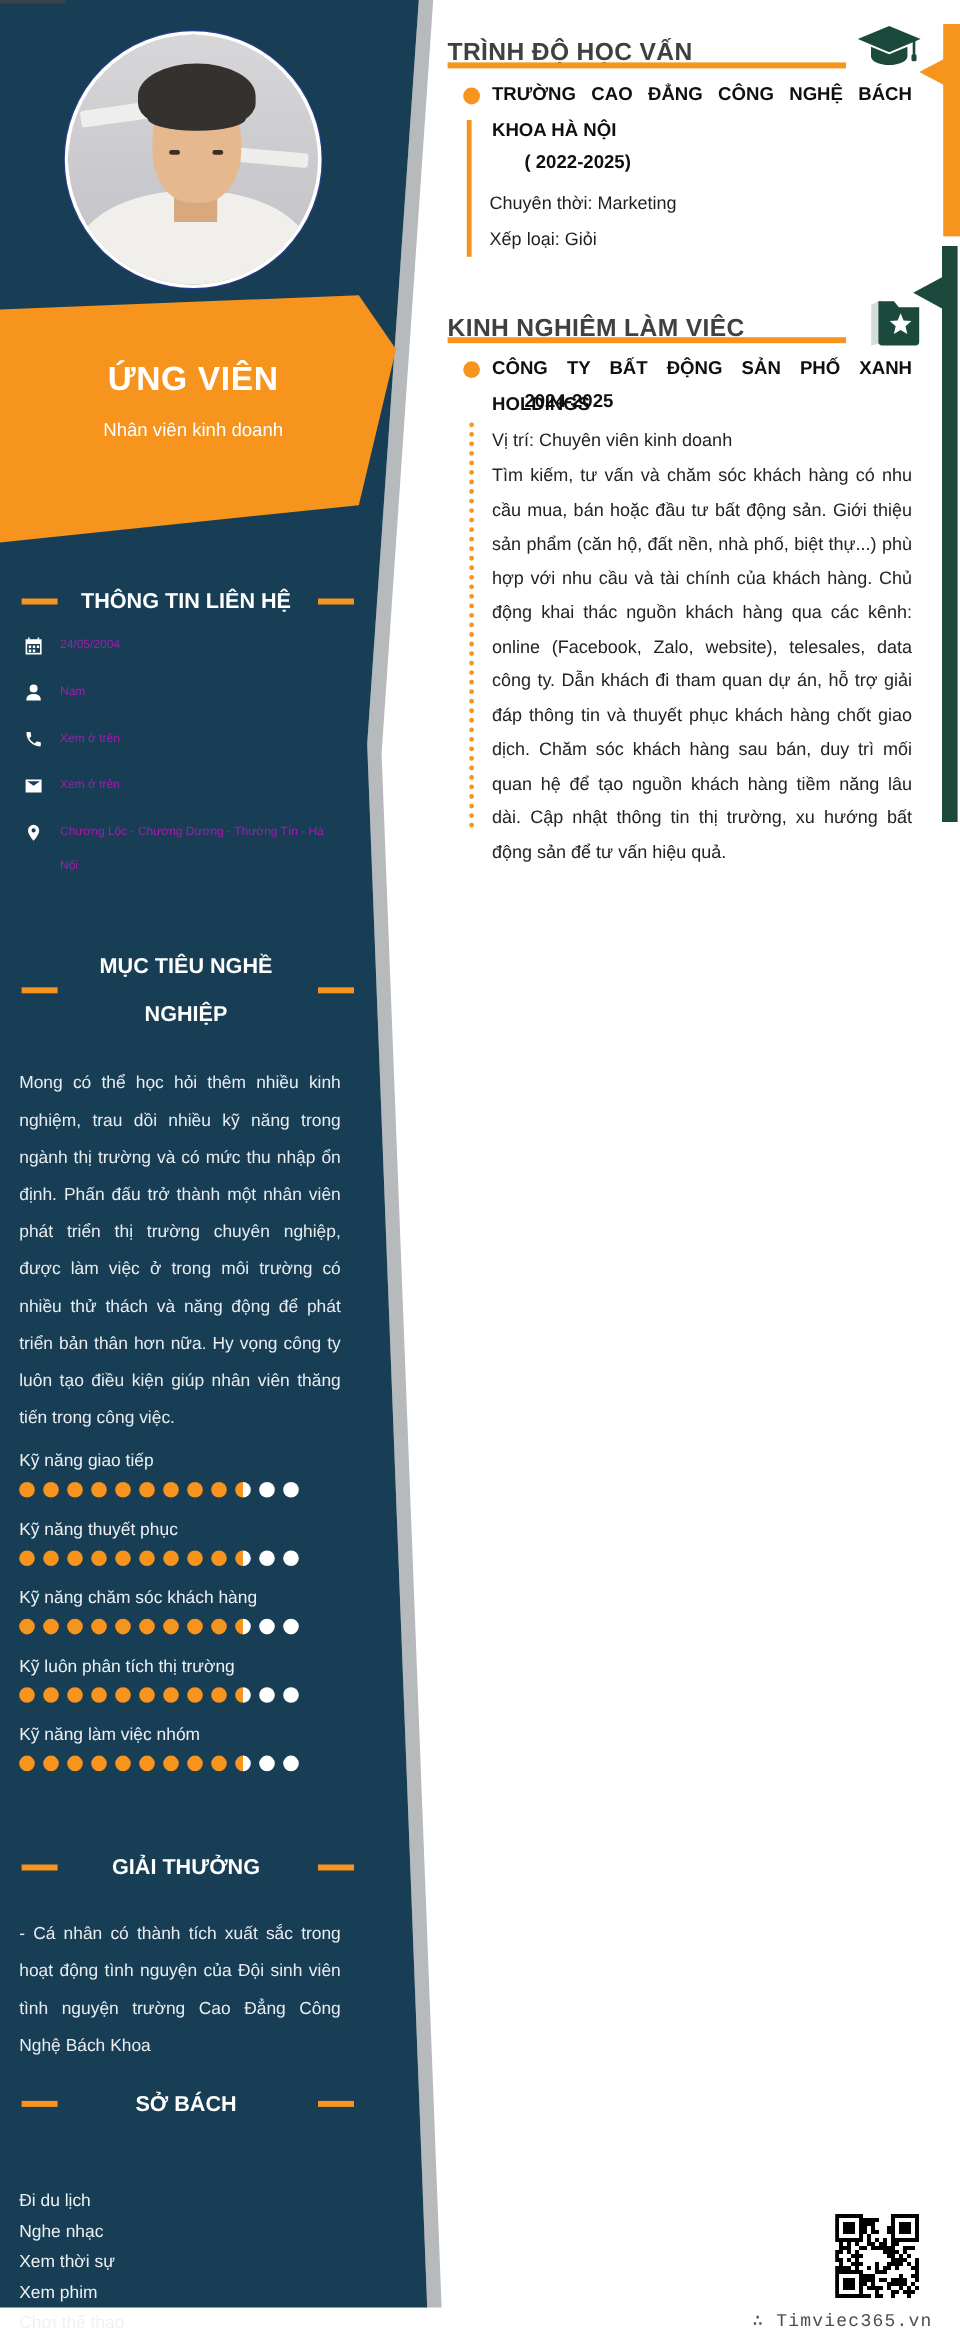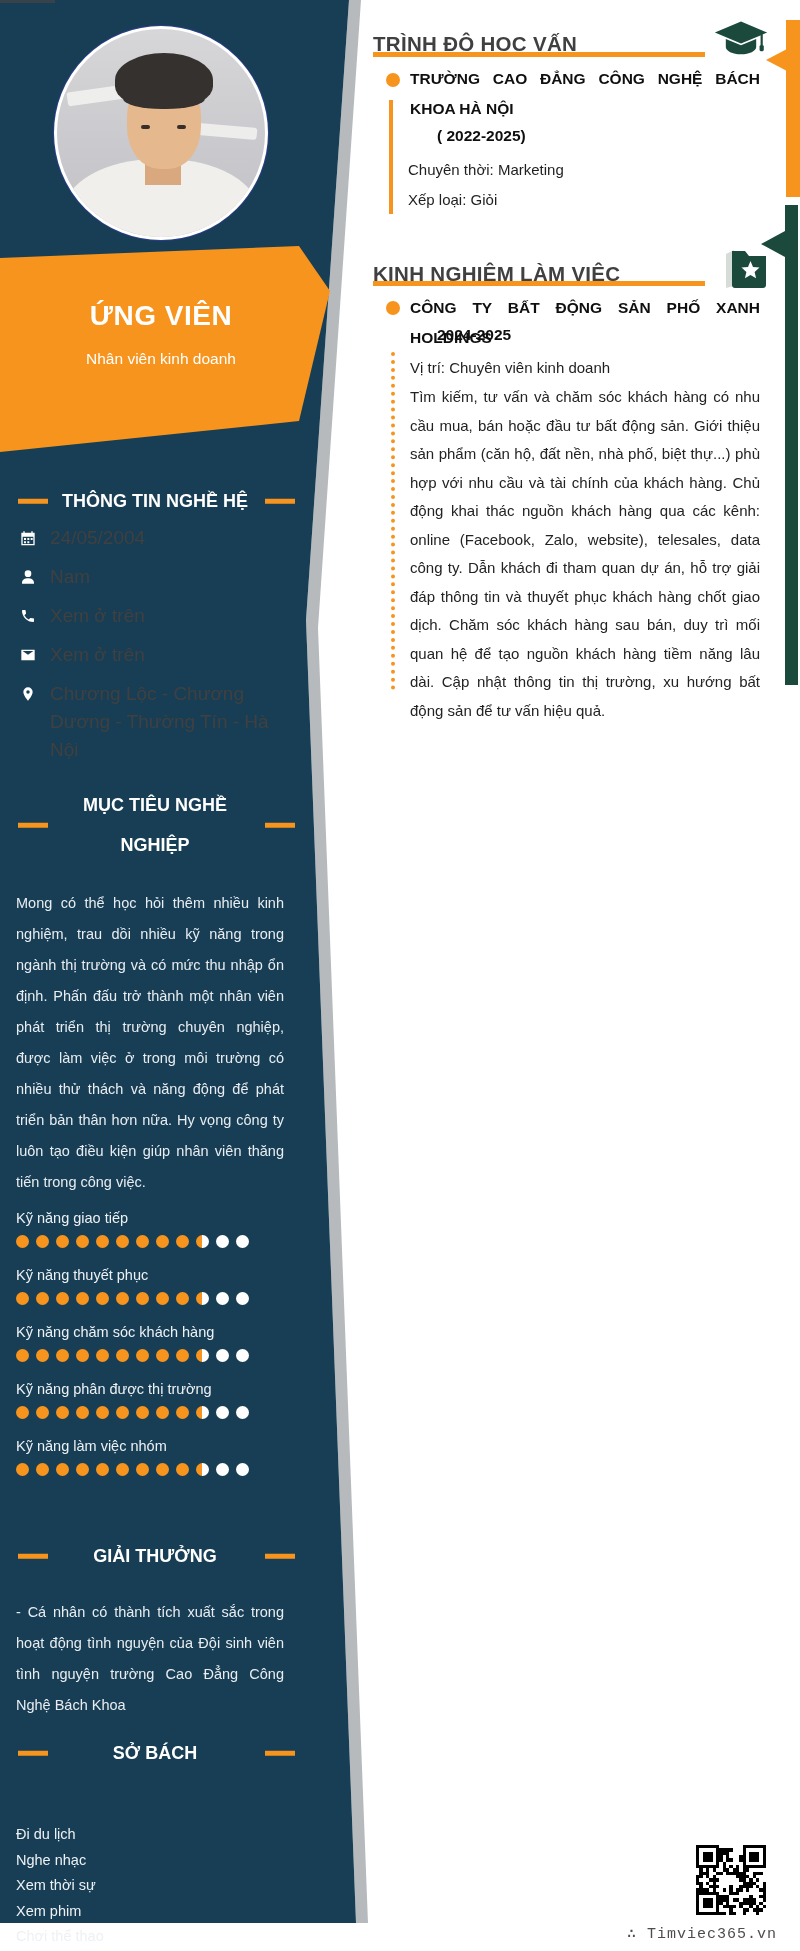--- a/index.html
+++ b/index.html
@@ -37,21 +37,21 @@
   .side-heading{position:absolute;left:0;width:310px;padding:0 52px;text-align:center;color:#fff;
     font-size:18px;font-weight:bold;line-height:40px;z-index:4;}
   .dash{position:absolute;width:30px;height:4.5px;background:var(--orange);top:50%;transform:translateY(-50%);}
   .dash.l{left:18px;} .dash.r{right:15px;}
   .side-text{position:absolute;left:16px;width:268px;color:#e9edf0;font-size:14.5px;line-height:31px;
     text-align:justify;z-index:4;}
   #contact-list{position:absolute;left:20px;top:524px;width:262px;z-index:4;}
   .c-row{display:flex;align-items:flex-start;margin-bottom:11px;}
   .c-ico{flex:0 0 16px;height:16px;margin:6px 14px 0 0;}
   .c-ico svg{display:block;width:16px;height:16px;}
-  .c-txt{color:#404040;font-size:19px;line-height:28px;}
+  .c-txt{color:#a21caf;font-size:10px;line-height:28px;}
   #skill-list{position:absolute;left:16px;top:1208px;width:268px;z-index:4;}
   .sk-label{color:#eef1f4;font-size:14.5px;line-height:20px;}
   .sk-dots{display:flex;margin:7px 0 17px 0;}
   .dot{width:13px;height:13px;border-radius:50%;background:#fff;margin-right:7px;}
   .dot.full{background:var(--orange);}
   .dot.half{background:linear-gradient(90deg,var(--orange) 0 50%,#fff 50% 100%);}
   #hobby-list{position:absolute;left:16px;top:1786px;width:268px;z-index:4;margin-top:36px;}
   .hobby{color:#eef1f4;font-size:14.5px;line-height:25.5px;}
   
   .main-heading{position:absolute;left:373px;font-size:20.5px;font-weight:bold;color:#404040;
@@ -99,21 +99,21 @@
     <div class="av-hair"></div>
     <div class="av-fringe"></div>
   </div>
 
   <div class="banner-name">ỨNG VIÊN</div>
   <div class="banner-title">Nhân viên kinh doanh</div>
 
   <div class="side-heading" style="top:481px">
     <span class="dash l"></span>
     <span class="dash r"></span>
-    <span>THÔNG TIN NGHỀ HỆ</span>
+    <span>THÔNG TIN LIÊN HỆ</span>
   </div>
   <div id="contact-list">
       <div class="c-row">
         <span class="c-ico">
           <svg viewBox="0 0 24 24">
             <path fill="#ffffff" d="M5 2h2v2h10V2h2v2h3v19H2V4h3V2zm-1 8v11h16V10H4zm2 2h3v3H6v-3zm5 0h3v3h-3v-3zm5 0h3v3h-3v-3zM6 17h3v3H6v-3zm5 0h3v3h-3v-3z"></path>
           </svg>
         </span>
         <span class="c-txt">24/05/2004</span>
       </div>
@@ -204,21 +204,21 @@
           <span class="dot full"></span>
           <span class="dot full"></span>
           <span class="dot full"></span>
           <span class="dot full"></span>
           <span class="dot half"></span>
           <span class="dot empty"></span>
           <span class="dot empty"></span>
         </div>
       </div>
       <div>
-        <div class="sk-label">Kỹ năng phân được thị trường</div>
+        <div class="sk-label">Kỹ luôn phân tích thị trường</div>
         <div class="sk-dots">
           <span class="dot full"></span>
           <span class="dot full"></span>
           <span class="dot full"></span>
           <span class="dot full"></span>
           <span class="dot full"></span>
           <span class="dot full"></span>
           <span class="dot full"></span>
           <span class="dot full"></span>
           <span class="dot full"></span>

